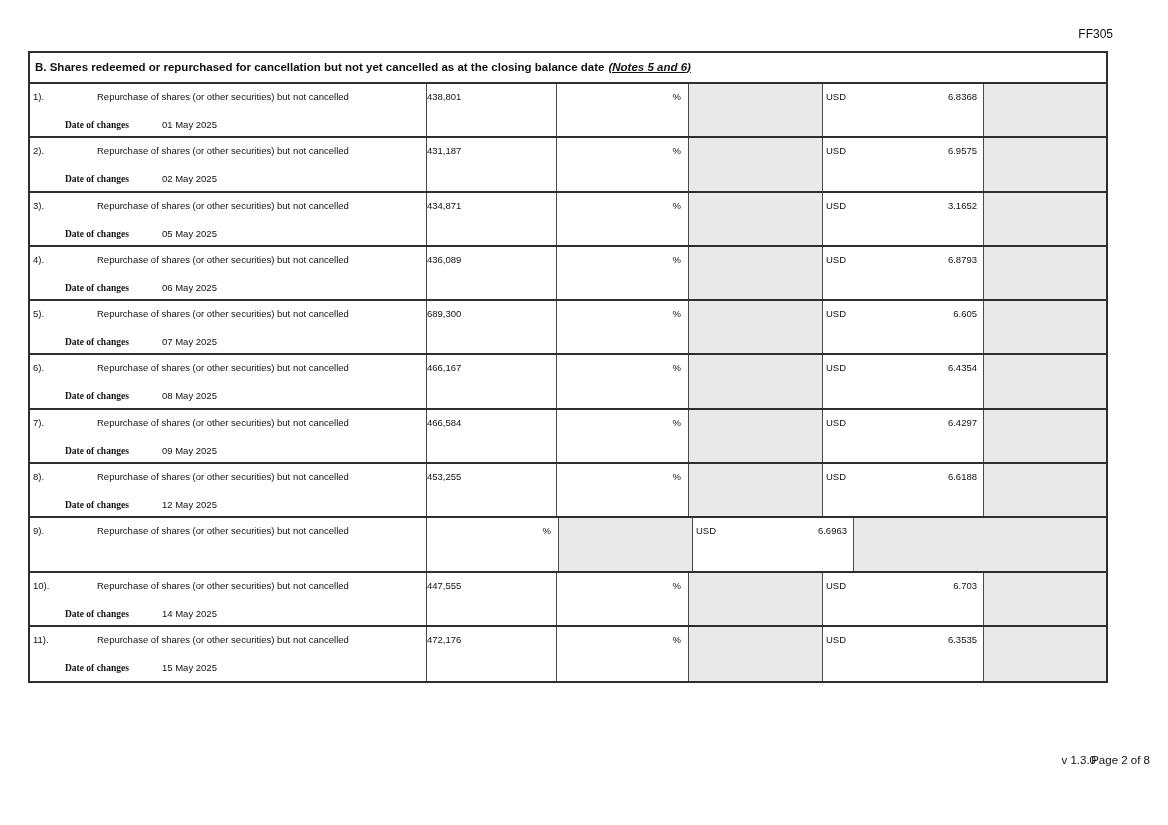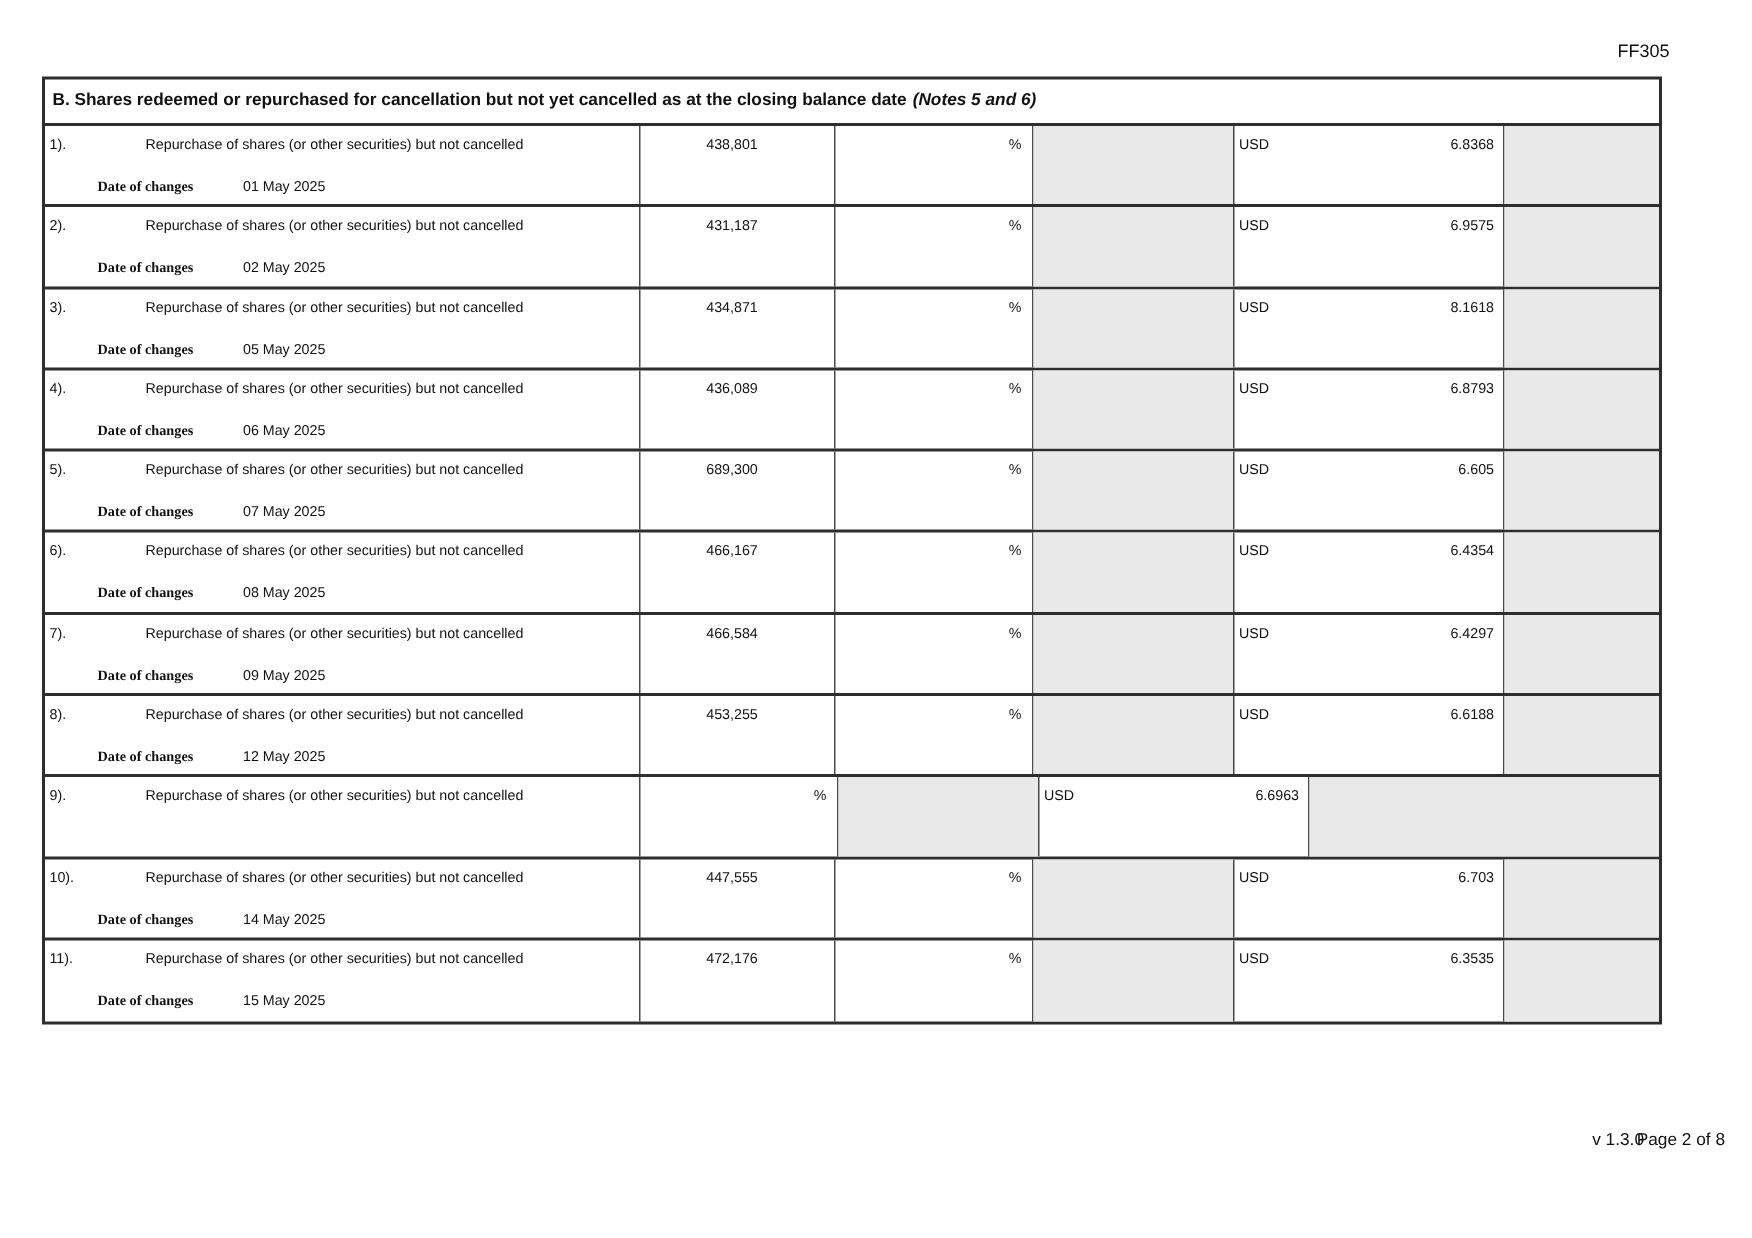--- a/index.html
+++ b/index.html
@@ -20,33 +20,33 @@
     border: 2px solid #2e2e2e;
     background: #ffffff;
   }
   .title-row {
     height: 31px;
     padding: 8px 4px 0 5px;
     font-size: 11.5px; font-weight: bold;
     border-bottom: 2px solid #2e2e2e;
     white-space: nowrap;
   }
-  .title-notes { font-style: italic; margin-left: 4px; }
+  .title-notes { font-style: italic; margin-left: 4px; text-decoration: underline; }
   .trow {
     display: flex;
     height: 54.3px;
     border-bottom: 2px solid #2e2e2e;
   }
   .trow:last-child { border-bottom: none; }
   .cell { border-right: 1.5px solid #4a4a4a; height: 100%; }
   .c-desc  { width: 397px; position: relative; }
-  .c-num   { width: 130px; text-align: center; padding: 7px 7px 0 0; font-size: 9.5px; }
+  .c-num   { width: 130px; text-align: left; padding: 7px 7px 0 0; font-size: 9.5px; }
   .c-pct   { width: 132px; text-align: right; padding: 7px 7px 0 0; font-size: 9.5px; }
   .c-blank1{ width: 134px; }
-  .c-usd   { width: 180px; display: flex; justify-content: space-between;
+  .c-usd   { width: 161px; display: flex; justify-content: space-between;
              padding: 7px 6px 0 3px; font-size: 9.5px; }
   .c-blank2{ flex: 1; border-right: none; }
   .shaded  { background: #e9e9e9; }
   .dline1 { display: flex; padding-top: 7px; font-size: 9.5px; }
   .idx { flex: 0 0 32px; padding-left: 3px; }
   .desc-text { white-space: nowrap; margin-left: 35px; }
   .dline2 { padding-left: 35px; margin-top: 17px; font-size: 9.5px; white-space: nowrap; }
   .dlabel { display: inline-block; width: 97px; font-weight: bold; font-family: Liberation Serif, serif; }
   .footer-page {
     position: absolute; top: 754px; left: 0; width: 1150px;
@@ -112,21 +112,21 @@
       </div>
       <div class="dline2">
         <span class="dlabel">Date of changes</span><span>05 May 2025</span>
       </div>
     </div>
     <div class="cell c-num">434,871</div>
     <div class="cell c-pct">%</div>
     <div class="cell c-blank1 shaded"></div>
     <div class="cell c-usd">
       <span>USD</span>
-      <span>8.1618</span>
+      <span>3.1652</span>
     </div>
     <div class="cell c-blank2 shaded"></div>
   </div>
 
   <div class="trow">
     <div class="cell c-desc">
       <div class="dline1">
         <span class="idx">4).</span>
         <span class="desc-text">Repurchase of shares (or other securities) but not cancelled</span>
       </div>

